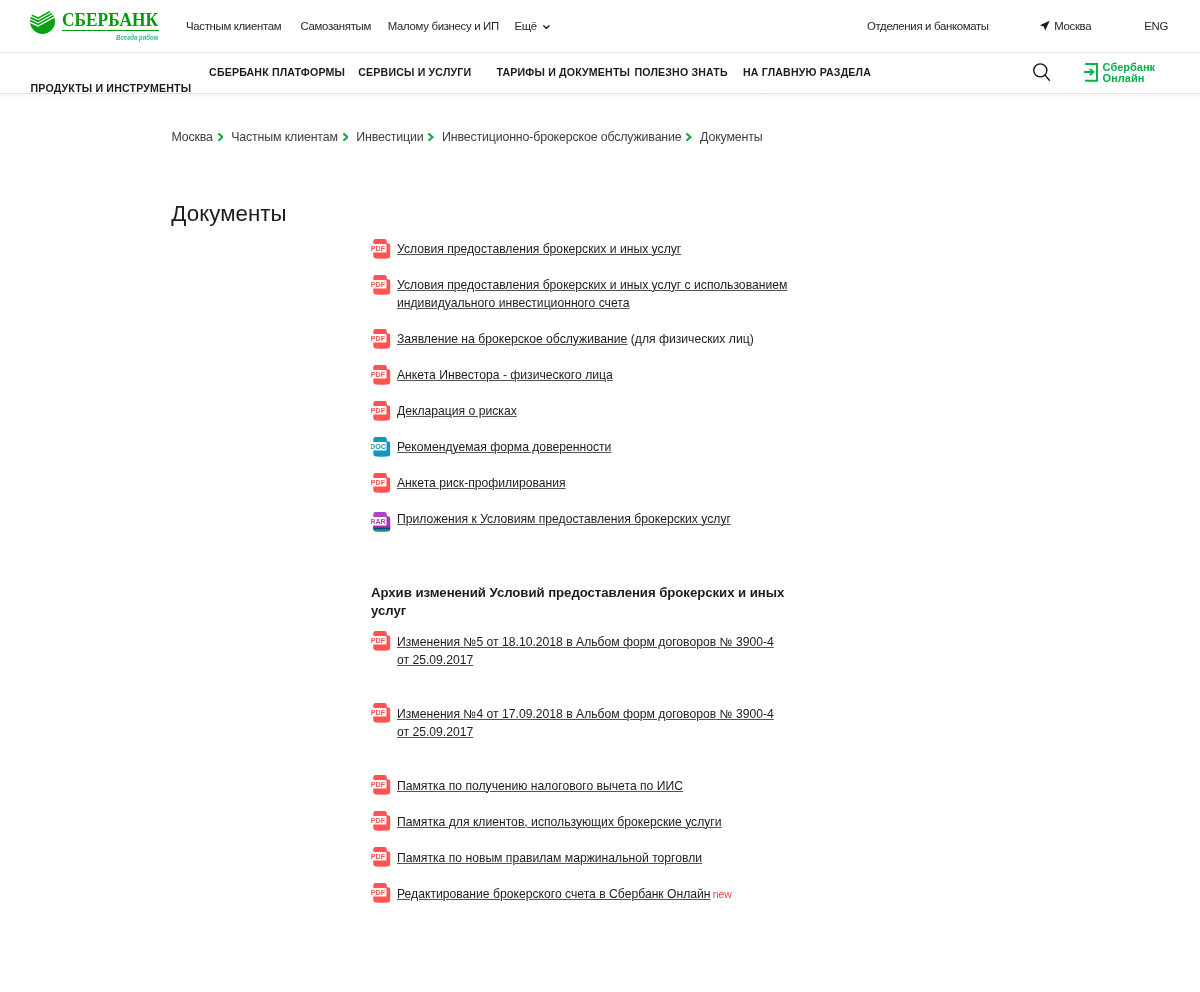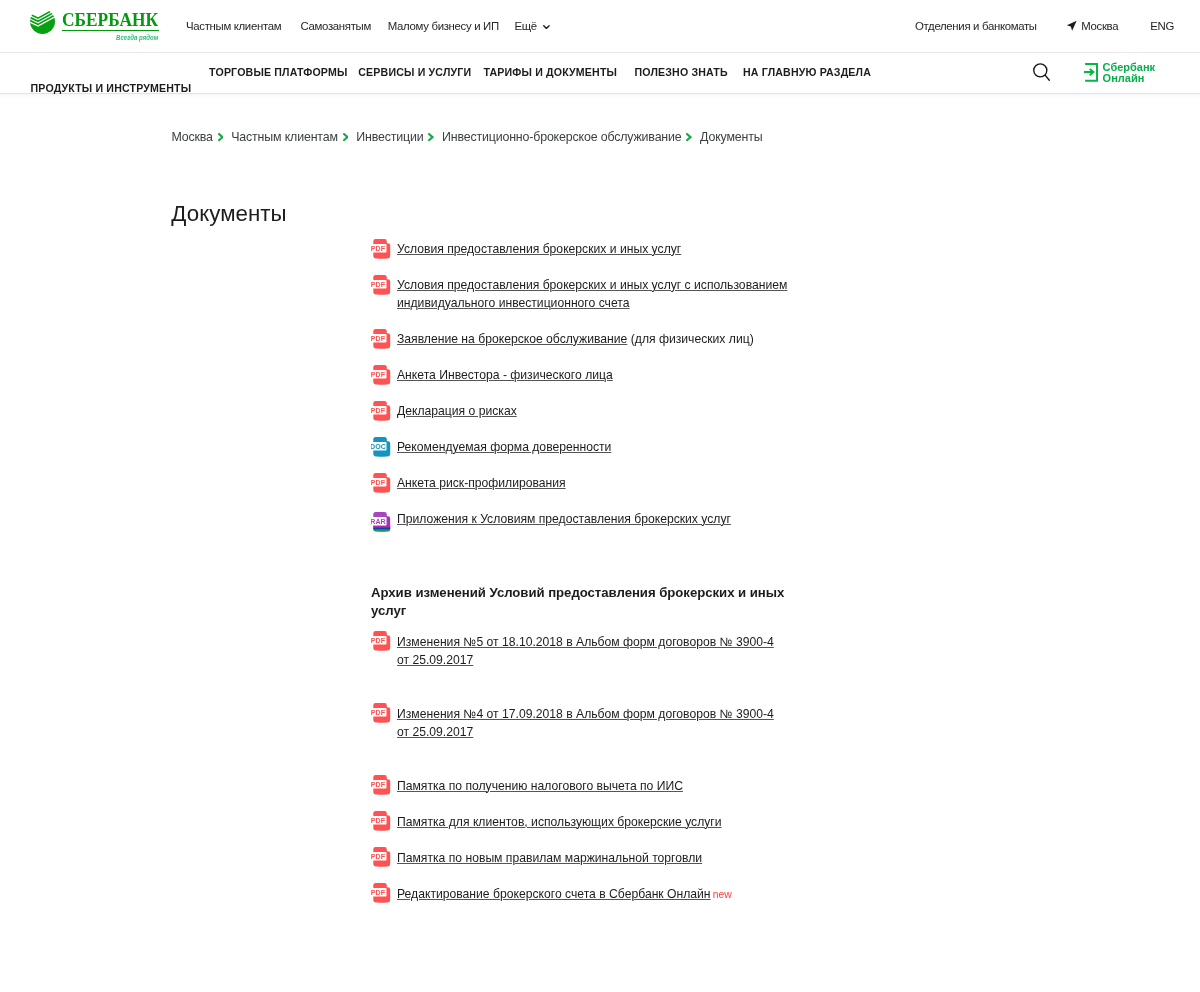--- a/index.html
+++ b/index.html
@@ -18,21 +18,21 @@
   .logo-rule{position:absolute;left:62.4px;top:29.8px;width:96.4px;height:1.7px;background:#039a0c;}
   .logo-tag{position:absolute;left:116.4px;top:34px;font-size:7.6px;font-style:italic;
             font-weight:700;color:#2fc07a;letter-spacing:0;line-height:7px;white-space:nowrap;
             transform:scaleX(0.80);transform-origin:0 0;}
 
   .topnav{position:absolute;left:186px;top:0;height:52px;}
   .topnav a{position:absolute;top:19px;font-size:11.4px;letter-spacing:-0.32px;color:#262626;
             text-decoration:none;white-space:nowrap;line-height:14px;}
   .topnav .more{display:flex;align-items:center;gap:6px;}
 
-  .topright{position:absolute;left:915px;top:0;height:52px;display:flex;align-items:center;}
+  .topright{position:absolute;left:867px;top:0;height:52px;display:flex;align-items:center;gap:21px;}
   .topright .item{font-size:11.4px;letter-spacing:-0.32px;color:#262626;white-space:nowrap;
                   display:flex;align-items:center;}
   .geo{display:flex;align-items:center;gap:4px;}
 
   
   .mainnav{position:relative;height:40px;border-bottom:1px solid #e9e9e9;}
   .navshadow{position:absolute;left:0;top:93px;width:1200px;height:6px;
              background:linear-gradient(to bottom,rgba(0,0,0,.035),rgba(0,0,0,0));}
   .mainnav .links{position:absolute;left:30.5px;top:0;height:40px;}
   .mainnav .links a{position:absolute;top:11.8px;font-size:10.6px;font-weight:700;letter-spacing:.17px;
@@ -110,23 +110,23 @@
         </svg>
         <span>Москва</span>
       </a>
       <a class="item" href="#" style="color:#262626;text-decoration:none;margin-left:32px">ENG</a>
     </div>
 </div>
 
 <div class="mainnav">
   <nav class="links">
       <a href="#" style="left: 0px; margin-top: 16px;">ПРОДУКТЫ И ИНСТРУМЕНТЫ</a>
-      <a href="#" style="left: 178.6px;">ТОРГОВЫЕ ПЛАТФОРМЫ</a>
+      <a href="#" style="left: 178.6px;">СБЕРБАНК ПЛАТФОРМЫ</a>
       <a href="#" style="left: 327.8px;">СЕРВИСЫ И УСЛУГИ</a>
-      <a href="#" style="left: 453px;">ТАРИФЫ И ДОКУМЕНТЫ</a>
+      <a href="#" style="left: 466px;">ТАРИФЫ И ДОКУМЕНТЫ</a>
       <a href="#" style="left: 604px;">ПОЛЕЗНО ЗНАТЬ</a>
       <a href="#" style="left: 712.5px;">НА ГЛАВНУЮ РАЗДЕЛА</a>
     </nav>
   <div class="navright">
       <a class="searchbtn" href="#"><svg width="17" height="18.5" viewBox="0 0 17 18.5">
           <circle cx="7.3" cy="7.35" r="6.55" stroke="#121212" stroke-width="1.35" fill="none"></circle>
           <path d="M12.1 12.15 L16.3 17.25" stroke="#121212" stroke-width="1.35" stroke-linecap="round"></path>
         </svg></a>
       <a class="sbol" href="#">
         <svg width="14.1" height="18.9" viewBox="0 0 14.1 18.9">

